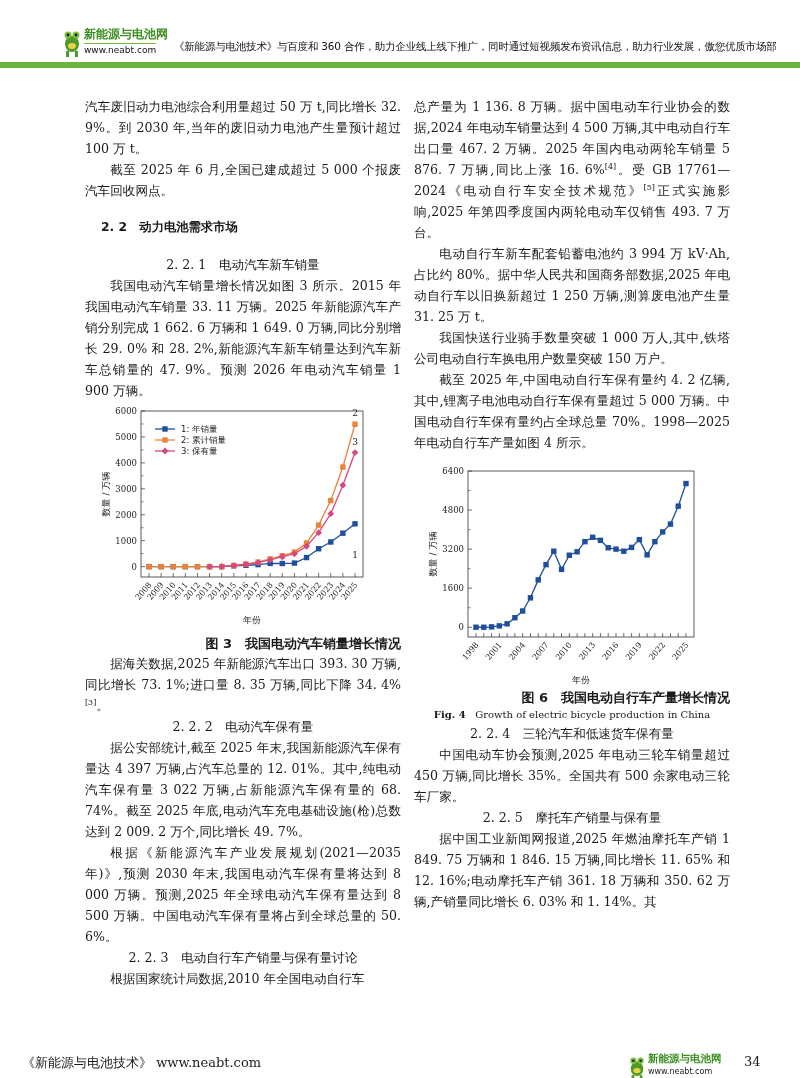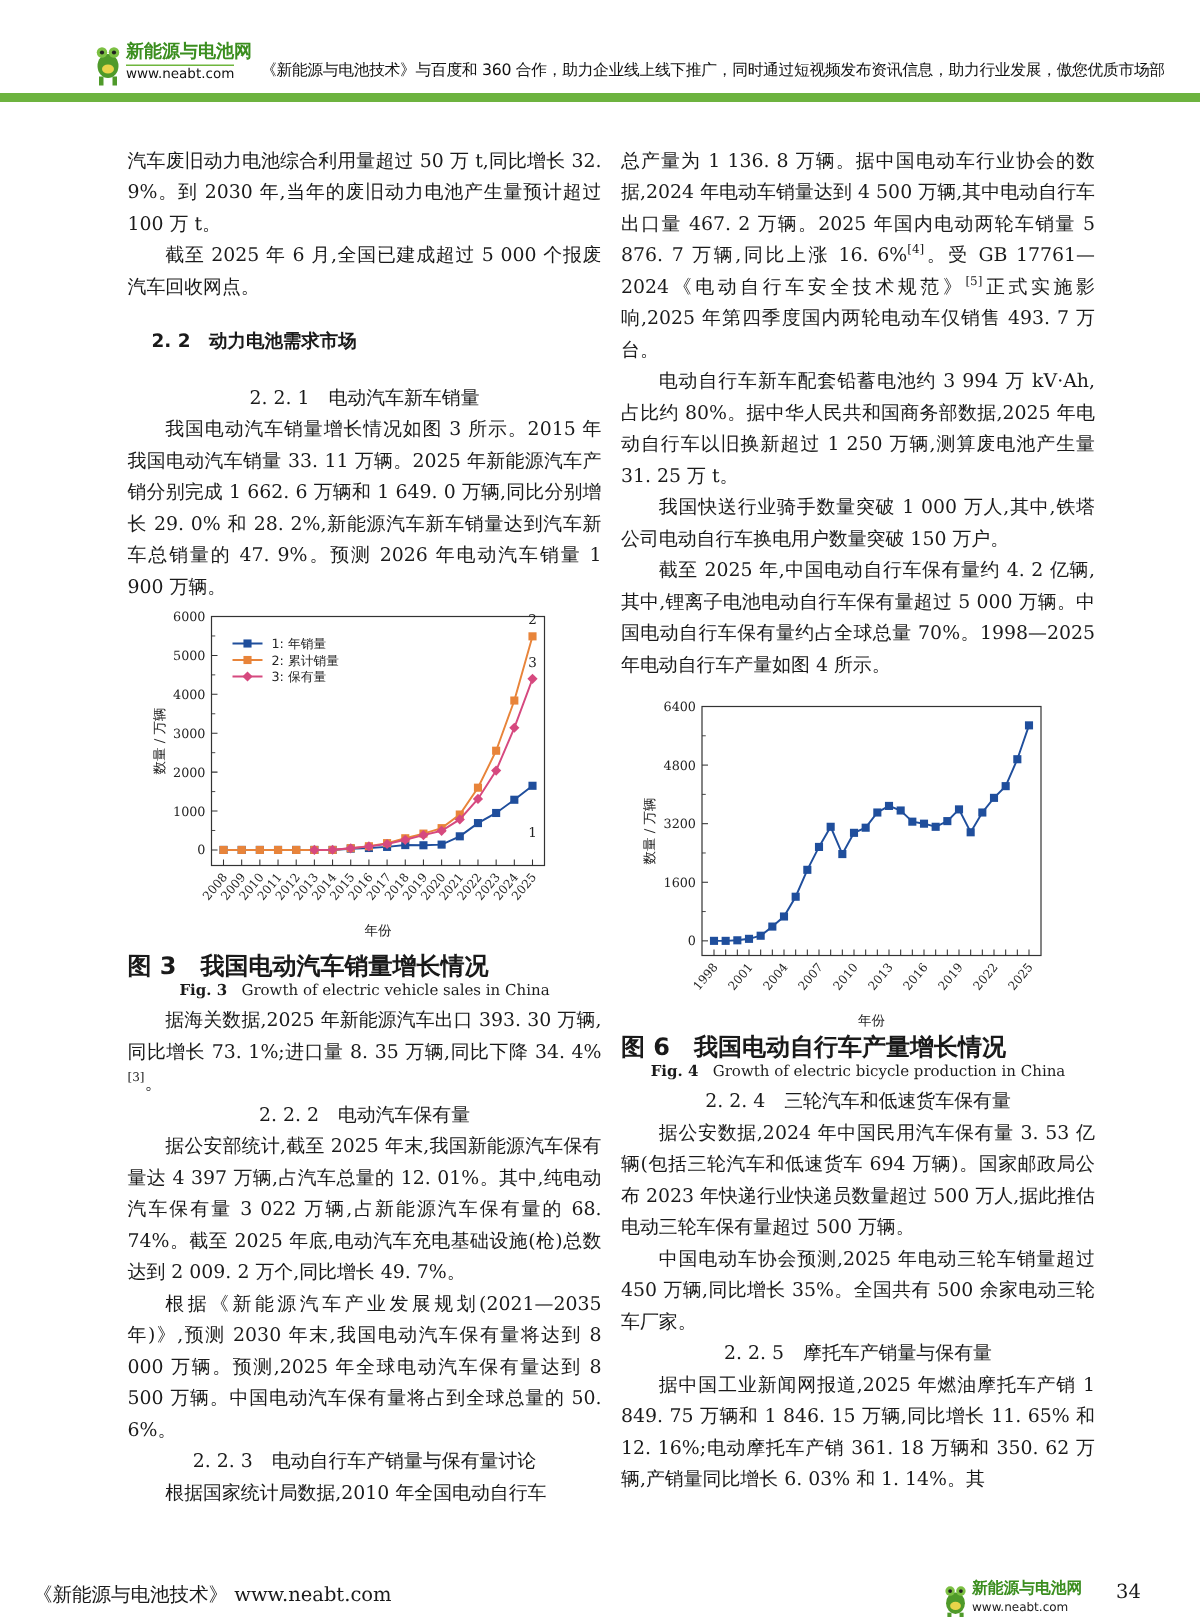--- a/index.html
+++ b/index.html
@@ -18,21 +18,21 @@
   .green-bar { position: absolute; left: 0; top: 62px; width: 800px; height: 6px; background: #6db33f; }
 
   .col { position: absolute; top: 96px; width: 316px; font-size: 12.6px; line-height: 21px; }
   .col.left { left: 85px; }
   .col.right { left: 414px; }
   .para { margin: 0; text-align: justify; text-align-last: left; }
   .para.indent { text-indent: 2em; }
   .h2 { font-family: "DejaVu Sans", sans-serif; font-weight: bold; font-size: 12.3px; margin: 16px; }
   .h3 { margin: 0; text-align: center; }
   .sup { font-size: 8px; vertical-align: super; line-height: 0; }
-  .caption-cn { text-align: left; font-family: "DejaVu Sans", sans-serif; font-weight: bold; font-size: 16px; line-height: 18px; margin: 0; }
+  .caption-cn { text-align: right; font-family: "DejaVu Sans", sans-serif; font-weight: bold; font-size: 13px; line-height: 18px; margin: 0; }
   .caption-en { text-align: center; font-size: 10px; line-height: 16px; margin: 0; }
   .caption-en b { font-weight: bold; }
 
   .footer { position: absolute; left: 0; top: 1020px; width: 800px; height: 40px; margin-top: 28px; }
   .footer-left { position: absolute; left: 22px; top: 6px; font-size: 13px; white-space: nowrap; }
   .footer-logo { position: absolute; left: 628px; top: 4px; width: 100px; height: 34px; }
   .footer-logo .frog { position: absolute; left: 0; top: 0; width: 18px; height: 30px; }
   .footer-logo .logo-cn { position: absolute; left: 20px; top: 0; font-size: 10.5px; color: #3b8e1f; font-weight: bold;
                           font-family: "DejaVu Sans", sans-serif; white-space: nowrap; }
   .footer-logo .logo-url { position: absolute; left: 20px; top: 15px; font-size: 8px; font-family: "DejaVu Sans", sans-serif; white-space: nowrap; }
@@ -196,21 +196,20 @@
           <line x1="70" y1="39" x2="90" y2="39" stroke="#e8843a" stroke-width="1.3"></line>
           <rect x="77.3" y="36.3" width="5.4" height="5.4" fill="#e8843a"></rect>
           <text x="96" y="42" font-size="8.5" fill="#222" font-family="DejaVu Sans, sans-serif">2: 累计销量</text>
           <line x1="70" y1="50" x2="90" y2="50" stroke="#d6497f" stroke-width="1.3"></line>
           <polygon points="80,46.6 83.4,50 80,53.4 76.6,50" fill="#d6497f"></polygon>
           <text x="96" y="53" font-size="8.5" fill="#222" font-family="DejaVu Sans, sans-serif">3: 保有量</text>
         </g>
       </svg>
   </div>
   <p class="caption-cn">图 3　我国电动汽车销量增长情况</p>
-  <p class="caption-en"><b>Fig. 3</b>&nbsp;&nbsp;&nbsp;<span>Growth of electric vehicle sales in China</span></p>
 
   <p class="para indent"><span>据海关数据,2025 年新能源汽车出口 393. 30 万辆,同比增长 73. 1%;进口量 8. 35 万辆,同比下降 34. 4%</span><span class="sup">[3]</span><span>。</span></p>
   <p class="h3">2. 2. 2　电动汽车保有量</p>
   <p class="para indent">据公安部统计,截至 2025 年末,我国新能源汽车保有量达 4 397 万辆,占汽车总量的 12. 01%。其中,纯电动汽车保有量 3 022 万辆,占新能源汽车保有量的 68. 74%。截至 2025 年底,电动汽车充电基础设施(枪)总数达到 2 009. 2 万个,同比增长 49. 7%。</p>
   <p class="para indent">根据《新能源汽车产业发展规划(2021—2035 年)》,预测 2030 年末,我国电动汽车保有量将达到 8 000 万辆。预测,2025 年全球电动汽车保有量达到 8 500 万辆。中国电动汽车保有量将占到全球总量的 50. 6%。</p>
   <p class="h3">2. 2. 3　电动自行车产销量与保有量讨论</p>
   <p class="para indent">根据国家统计局数据,2010 年全国电动自行车</p>
 </div>
 
 <div class="col right">
@@ -306,21 +305,20 @@
           <rect x="253.74444444444447" y="64.39558823529411" width="5.4" height="5.4" fill="#1f4e9c"></rect>
           <rect x="261.52222222222224" y="46.45294117647059" width="5.4" height="5.4" fill="#1f4e9c"></rect>
           <rect x="269.3" y="23.872058823529404" width="5.4" height="5.4" fill="#1f4e9c"></rect>
         </g>
       </svg>
   </div>
   <p class="caption-cn">图 6　我国电动自行车产量增长情况</p>
   <p class="caption-en"><b>Fig. 4</b>&nbsp;&nbsp;&nbsp;<span>Growth of electric bicycle production in China</span></p>
 
   <p class="h3">2. 2. 4　三轮汽车和低速货车保有量</p>
-  <p class="para indent">据公安数据,2024 年中国民用汽车保有量 3. 53 亿辆(包括三轮汽车和低速货车 694 万辆)。国家邮政局公布 2023 年快递行业快递员数量超过 500 万人,据此推估电动三轮车保有量超过 500 万辆。</p>
   <p class="para indent">中国电动车协会预测,2025 年电动三轮车销量超过 450 万辆,同比增长 35%。全国共有 500 余家电动三轮车厂家。</p>
   <p class="h3">2. 2. 5　摩托车产销量与保有量</p>
   <p class="para indent">据中国工业新闻网报道,2025 年燃油摩托车产销 1 849. 75 万辆和 1 846. 15 万辆,同比增长 11. 65% 和 12. 16%;电动摩托车产销 361. 18 万辆和 350. 62 万辆,产销量同比增长 6. 03% 和 1. 14%。其</p>
 </div>
 
 <div class="footer">
   <div class="footer-left">《新能源与电池技术》 www.neabt.com</div>
   <div class="footer-logo">
     <svg class="frog" viewBox="0 0 20 32">
       <ellipse cx="10" cy="18" rx="7" ry="8" fill="#4f9a2a"></ellipse>

